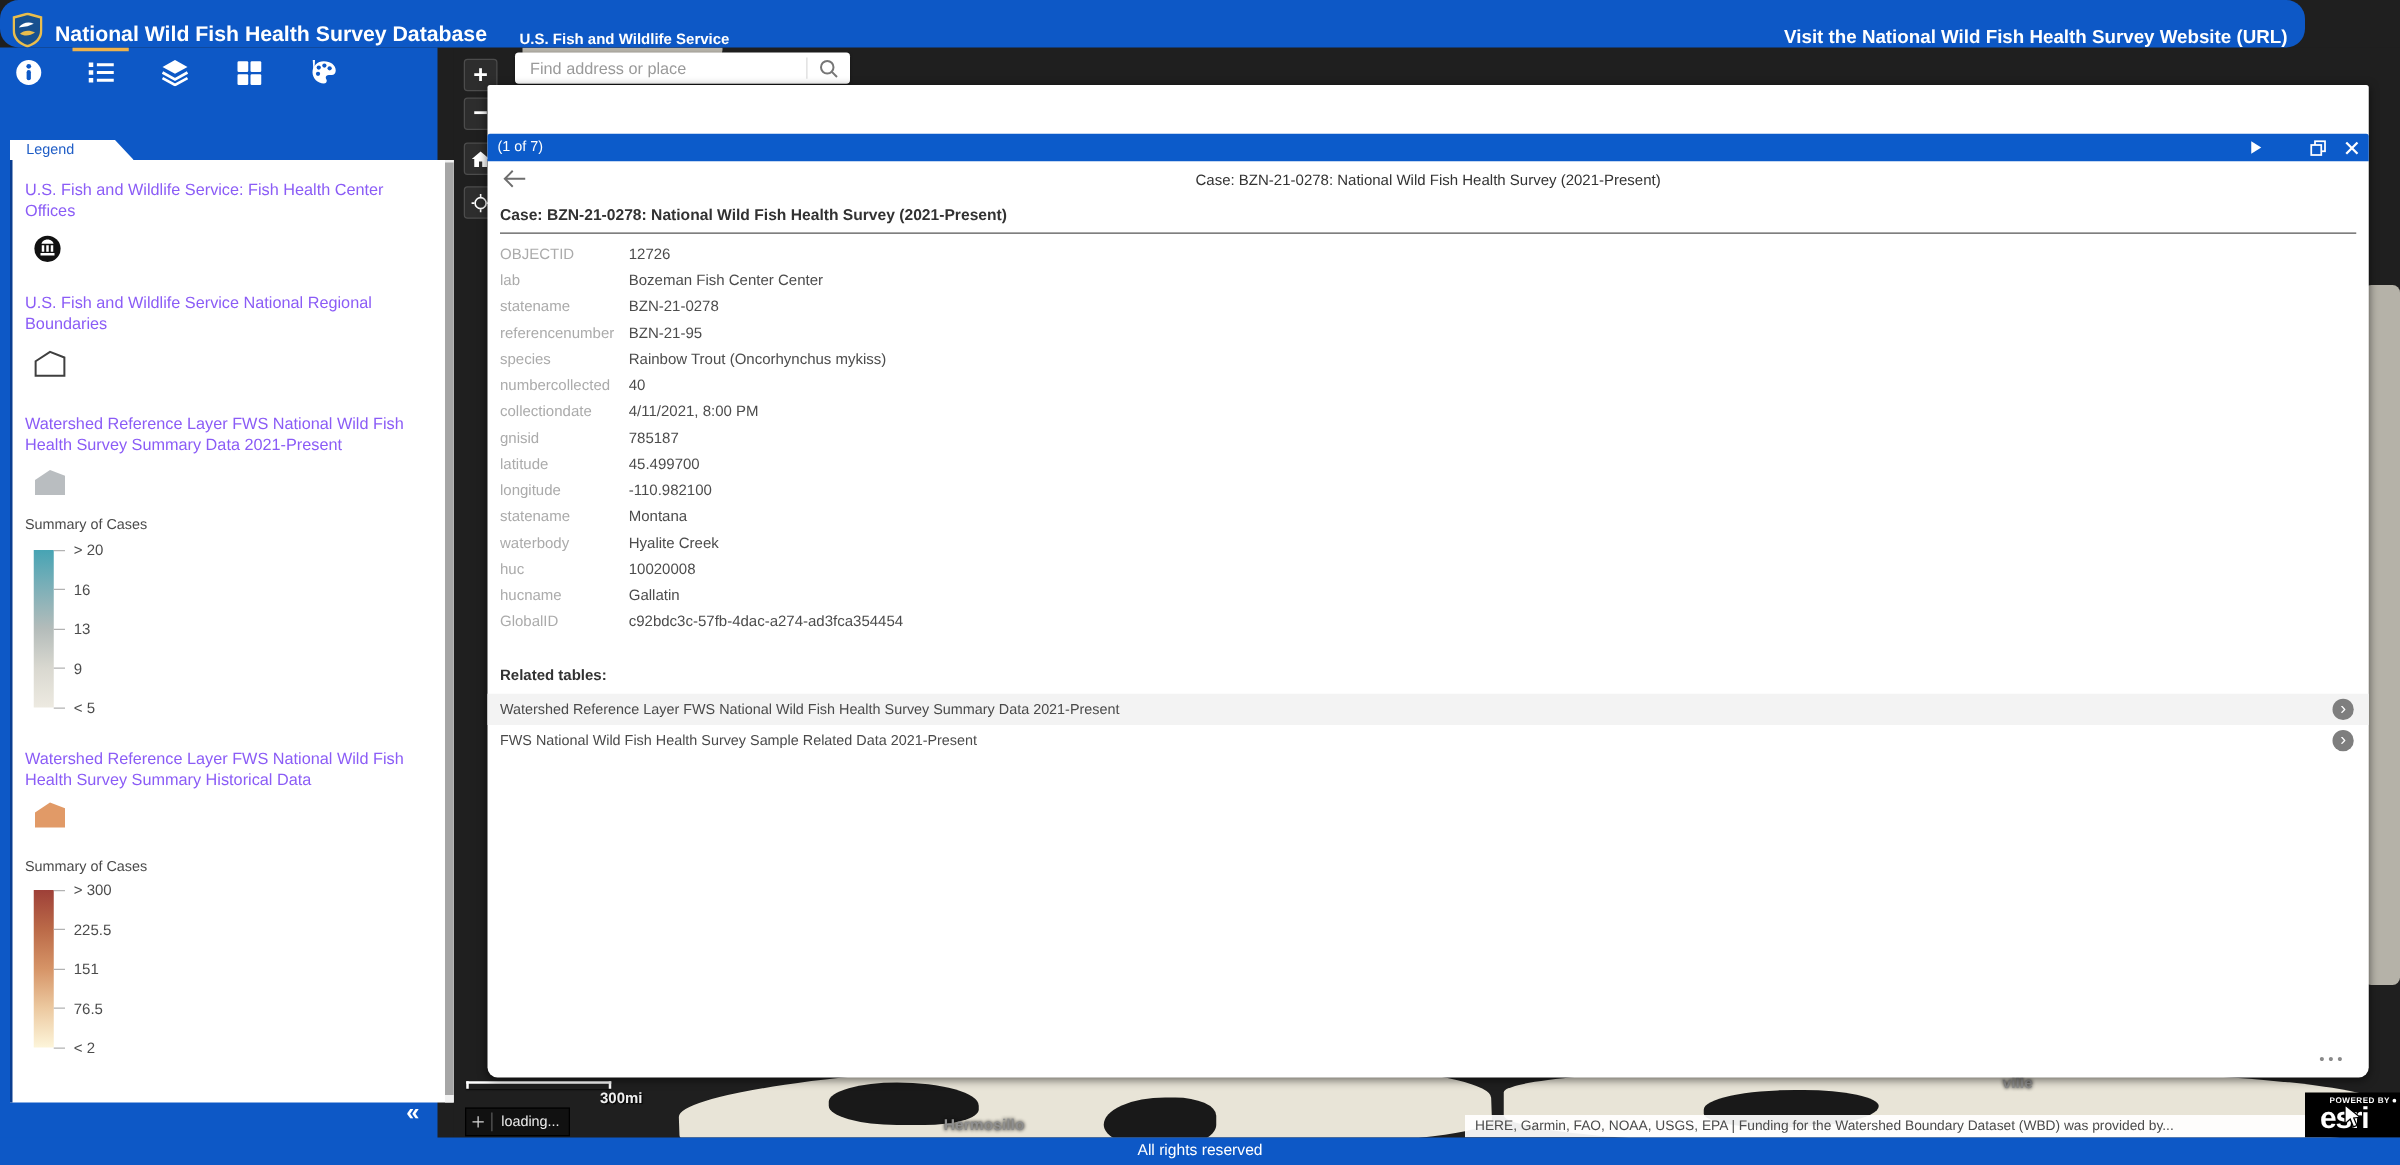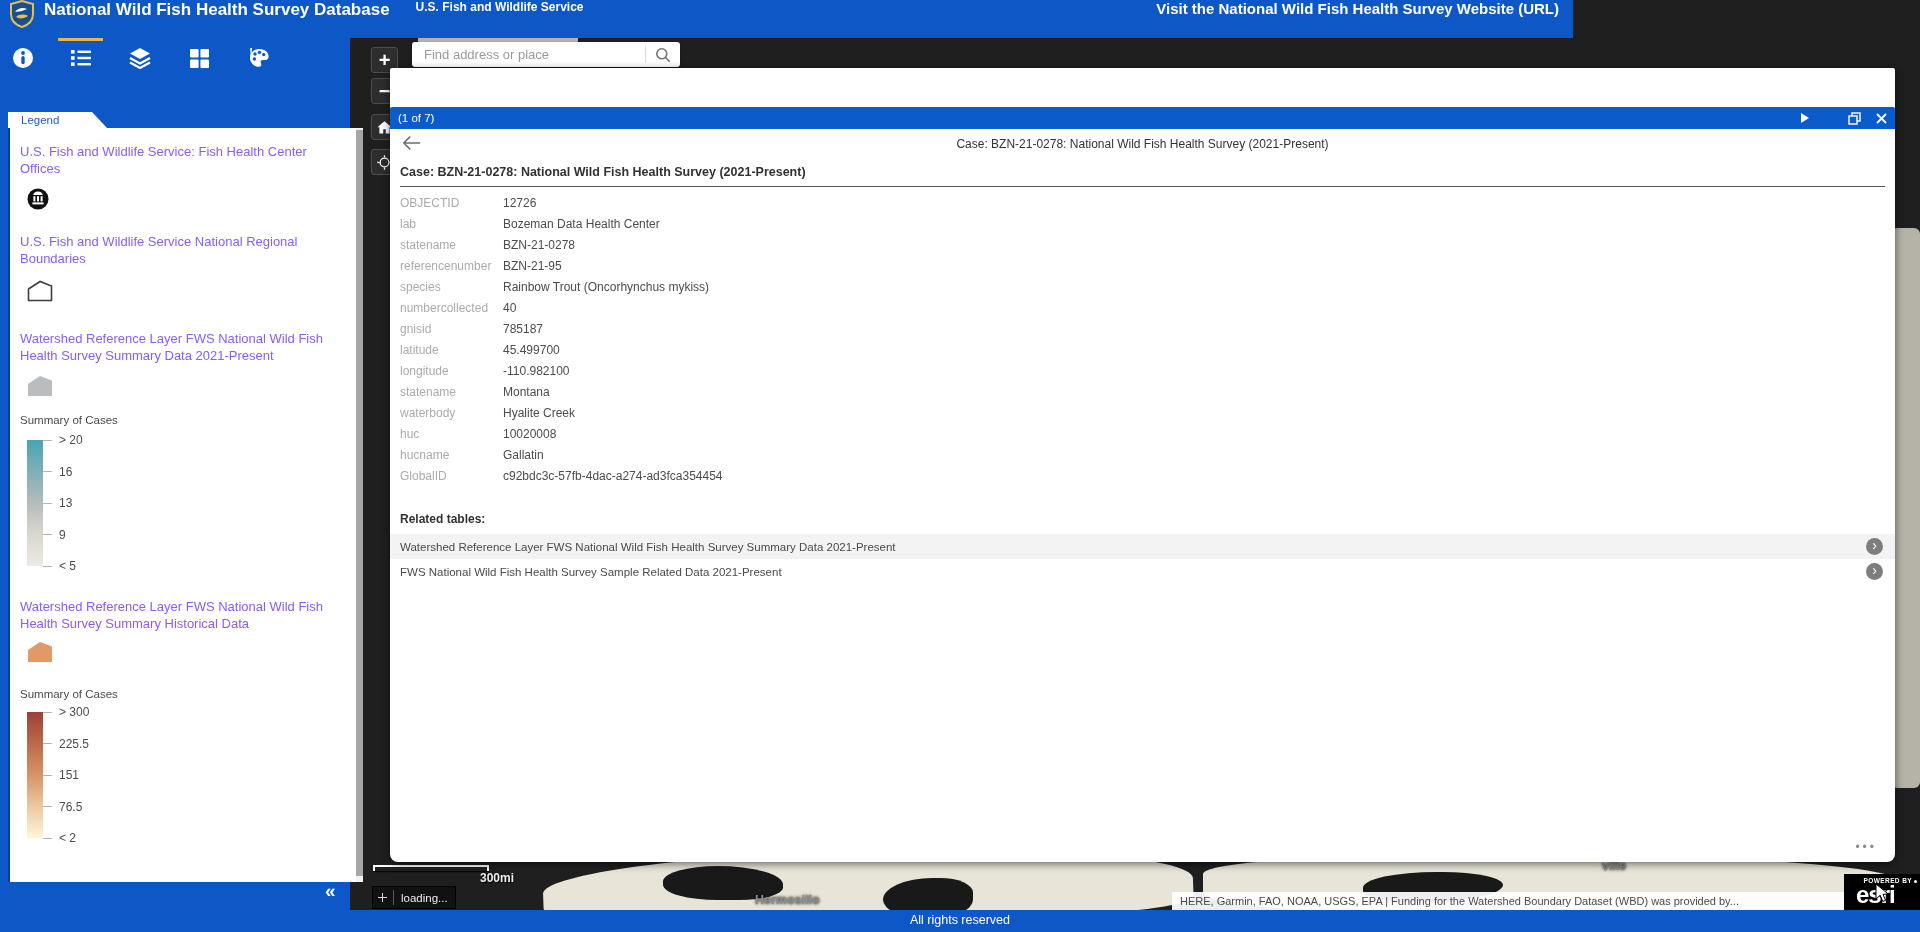--- a/index.html
+++ b/index.html
@@ -1,20 +1,20 @@
 <!DOCTYPE html>
 <html style="--primary-blue: #0d58c6; --popup-blue: #0c5bca; --gold: #eeb24c; --map-bg: #1f1f1f; --land: #e8e4d7; --swatch-gray: #b9bdc0; --swatch-orange: #e19a67;"><head>
 <meta charset="utf-8">
 <style>
   html,body{margin:0;padding:0;}
   body{width:1920px;height:932px;position:relative;overflow:hidden;background:#1f1f1f;
        font-family:"Liberation Sans",sans-serif;}
   
-  .header{position:absolute;left:0;top:0;width:1573px;height:38px;background:var(--primary-blue,#0d58c6);
-          display:flex;align-items:flex-start;z-index:30;}
+  .header{position:absolute;left:0;top:0;width:1844px;height:38px;background:var(--primary-blue,#0d58c6);
+          display:flex;align-items:flex-end;z-index:30;border-radius:15px;}
   .logo{margin-left:10px;width:24px;height:28px;flex:0 0 auto;}
   .app-title{color:#fff;font-size:17px;font-weight:bold;margin-left:10px;white-space:nowrap;}
   .agency{color:#fff;font-size:12px;font-weight:bold;margin-left:26px;white-space:nowrap;}
   .header-link{color:#fff;font-size:15px;font-weight:bold;margin-left:auto;margin-right:14px;cursor:pointer;white-space:nowrap;}
   
   .sidebar{position:absolute;left:0;top:38px;width:350px;height:894px;background:var(--primary-blue,#0d58c6);z-index:20;}
   .active-indicator{position:absolute;left:58px;top:0;width:45px;height:3px;background:var(--gold,#eeb24c);}
   .tool-btn{position:absolute;top:7px;width:26px;height:26px;display:flex;align-items:center;justify-content:center;cursor:pointer;}
   .legend-tab{position:absolute;left:8px;top:74px;width:86px;height:16px;background:#fff;color:#1f5dc6;
       font-size:11.5px;line-height:16px;padding-left:13px;
@@ -353,37 +353,41 @@
   <div class="popup-body">
     <div class="popup-title-bold">Case: BZN-21-0278: National Wild Fish Health Survey (2021-Present)</div>
     <hr class="popup-hr">
     <div class="fields">
         <div class="field-row">
           <span class="field-label">OBJECTID</span>
           <span class="field-value">12726</span>
         </div>
         <div class="field-row">
           <span class="field-label">lab</span>
-          <span class="field-value">Bozeman Data Health Center</span>
+          <span class="field-value">Bozeman Fish Center Center</span>
         </div>
         <div class="field-row">
           <span class="field-label">statename</span>
           <span class="field-value">BZN-21-0278</span>
         </div>
         <div class="field-row">
           <span class="field-label">referencenumber</span>
           <span class="field-value">BZN-21-95</span>
         </div>
         <div class="field-row">
           <span class="field-label">species</span>
           <span class="field-value">Rainbow Trout (Oncorhynchus mykiss)</span>
         </div>
         <div class="field-row">
           <span class="field-label">numbercollected</span>
           <span class="field-value">40</span>
+        </div>
+        <div class="field-row">
+          <span class="field-label">collectiondate</span>
+          <span class="field-value">4/11/2021, 8:00 PM</span>
         </div>
         <div class="field-row">
           <span class="field-label">gnisid</span>
           <span class="field-value">785187</span>
         </div>
         <div class="field-row">
           <span class="field-label">latitude</span>
           <span class="field-value">45.499700</span>
         </div>
         <div class="field-row">

